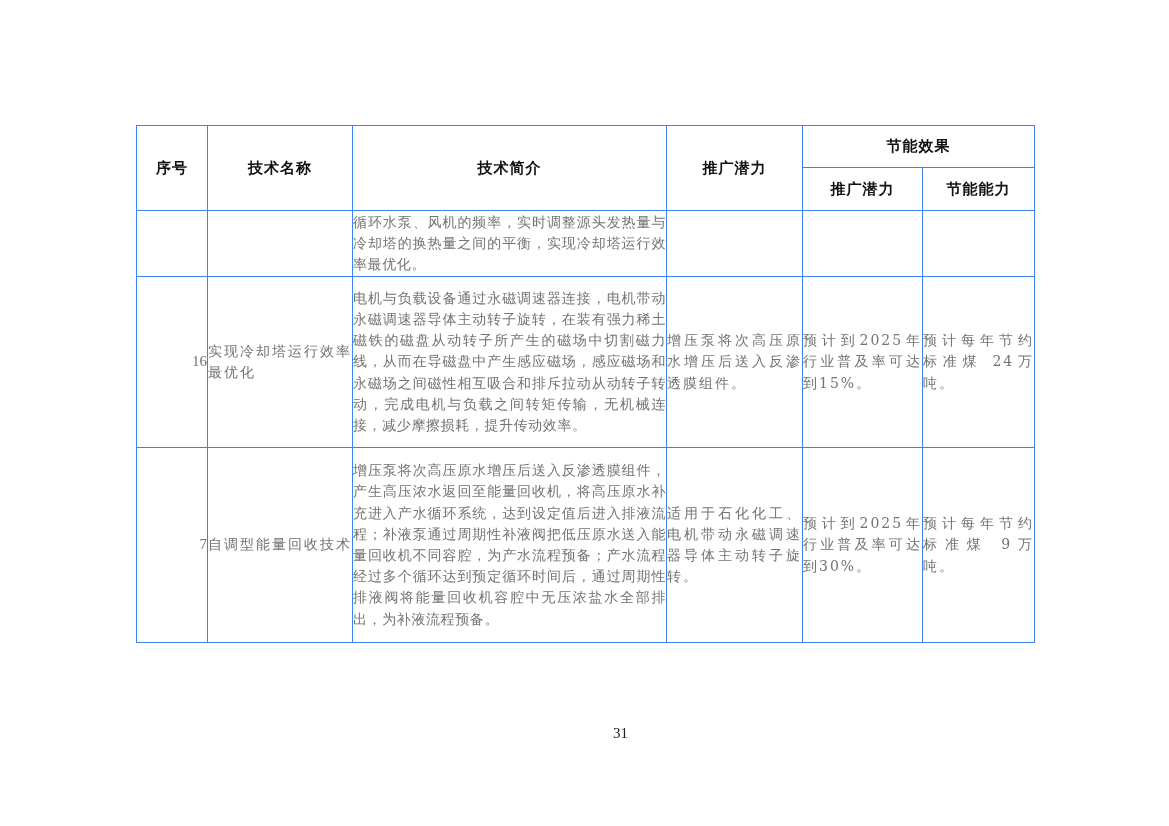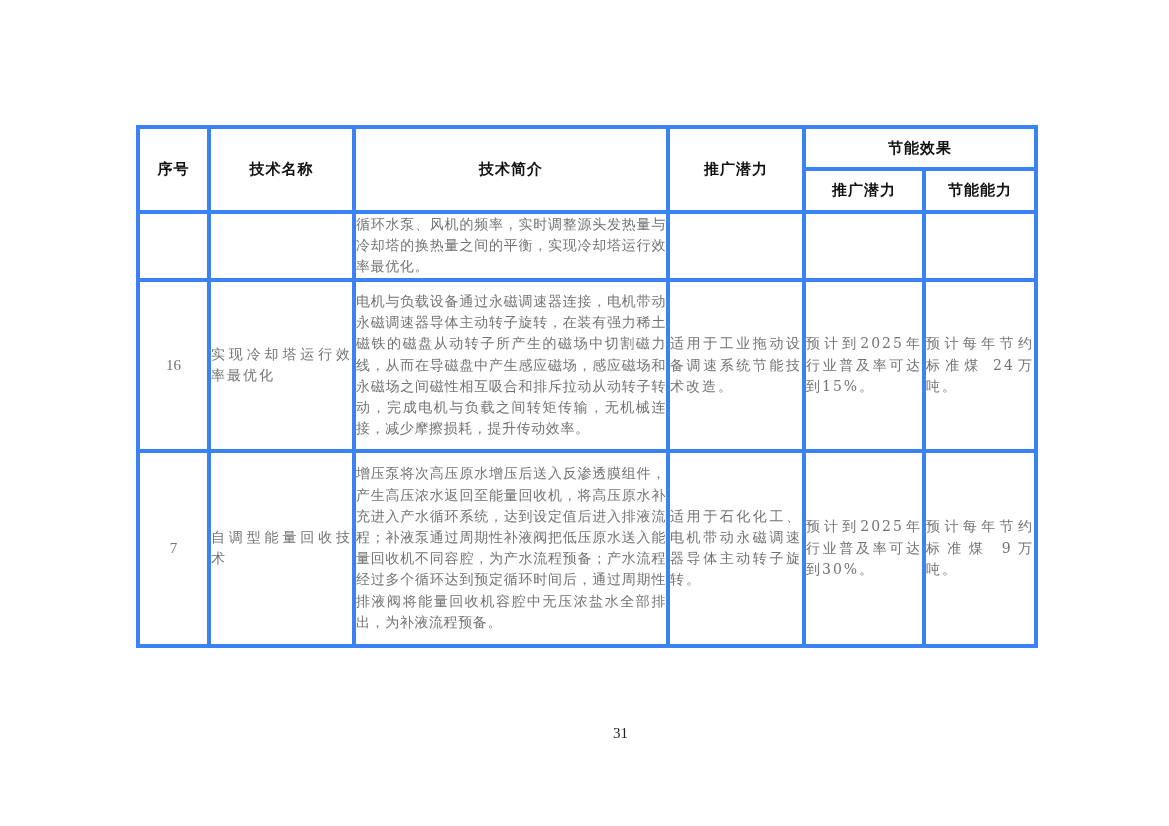--- a/index.html
+++ b/index.html
@@ -24,41 +24,41 @@
     table.tech-table {
       position: absolute;
       left: 136px;
       top: 125px;
       width: 898px;
       border-collapse: collapse;
       table-layout: fixed;
     }
     table.tech-table th,
     table.tech-table td {
-      border: 4px solid #3b82f6;
+      border: 1px solid #3b82f6;
       padding: 0;
       vertical-align: middle;
     }
     table.tech-table th {
       font-family: "DejaVu Sans", "Liberation Sans", sans-serif;
       font-weight: bold;
       font-size: 15px;
       letter-spacing: 1px;
       text-align: center;
       color: #111;
     }
     .h-top { height: 42px; }
     .h-sub { height: 43px; }
     td.cell {
       font-size: 14px;
       line-height: 21.2px;
       color: #737373;
     }
     td.seq {
-      text-align: center;
+      text-align: right;
       font-family: "Liberation Serif", serif;
       font-size: 15px;
       margin-left: 37px;
     }
     td.name, td.scope, td.potential, td.capacity {
       padding: 0 6px 0 8px;
       text-align: justify;
       letter-spacing: 2px;
     }
     td.intro {
@@ -115,21 +115,21 @@
         <td class="cell name"></td>
         <td class="cell intro">循环水泵、风机的频率，实时调整源头发热量与冷却塔的换热量之间的平衡，实现冷却塔运行效率最优化。</td>
         <td class="cell scope"></td>
         <td class="cell potential"></td>
         <td class="cell capacity"></td>
       </tr>
       <tr class="r-16">
         <td class="cell seq">16</td>
         <td class="cell name">实现冷却塔运行效率最优化</td>
         <td class="cell intro">电机与负载设备通过永磁调速器连接，电机带动永磁调速器导体主动转子旋转，在装有强力稀土磁铁的磁盘从动转子所产生的磁场中切割磁力线，从而在导磁盘中产生感应磁场，感应磁场和永磁场之间磁性相互吸合和排斥拉动从动转子转动，完成电机与负载之间转矩传输，无机械连接，减少摩擦损耗，提升传动效率。</td>
-        <td class="cell scope">适用于工业拖动设备调速系统节能技术改造。</td>
+        <td class="cell scope">增压泵将次高压原水增压后送入反渗透膜组件。</td>
         <td class="cell potential">预计到2025年行业普及率可达到15%。</td>
         <td class="cell capacity">预计每年节约标准煤 24万吨。</td>
       </tr>
       <tr class="r-17">
         <td class="cell seq">7</td>
         <td class="cell name">自调型能量回收技术</td>
         <td class="cell intro">增压泵将次高压原水增压后送入反渗透膜组件，产生高压浓水返回至能量回收机，将高压原水补充进入产水循环系统，达到设定值后进入排液流程；补液泵通过周期性补液阀把低压原水送入能量回收机不同容腔，为产水流程预备；产水流程经过多个循环达到预定循环时间后，通过周期性排液阀将能量回收机容腔中无压浓盐水全部排出，为补液流程预备。</td>
         <td class="cell scope">适用于石化化工、电机带动永磁调速器导体主动转子旋转。</td>
         <td class="cell potential">预计到2025年行业普及率可达到30%。</td>
         <td class="cell capacity">预计每年节约标准煤 9万吨。</td>

